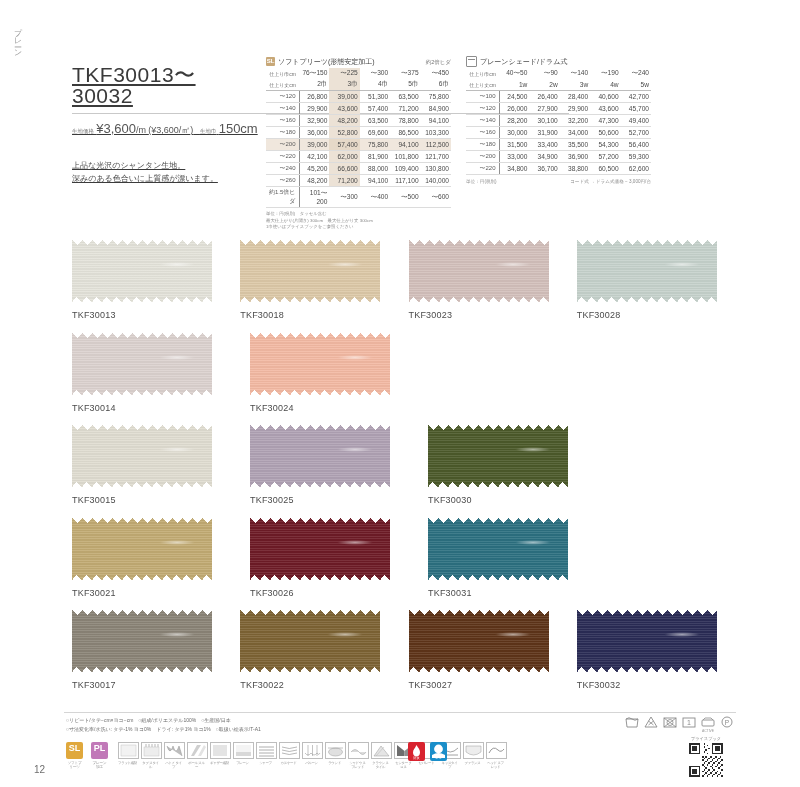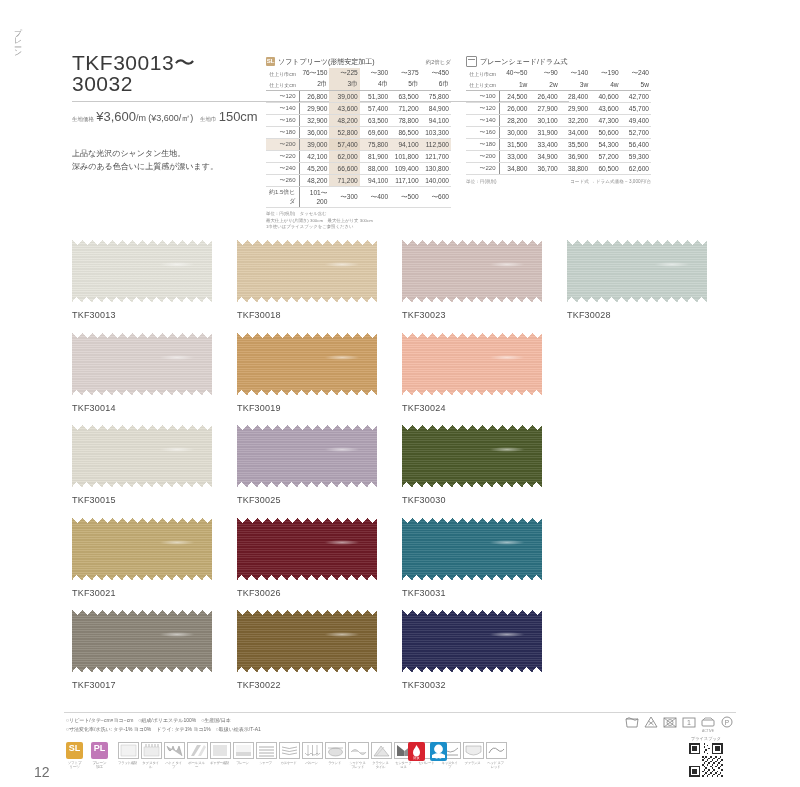--- a/index.html
+++ b/index.html
@@ -14,21 +14,21 @@
   .page{position:absolute;inset:0;}
 
   
   .side-tab{
     position:absolute;left:4px;top:22px;width:18px;
     font-size:8px;letter-spacing:1px;color:#9a9a9a;
     writing-mode:vertical-rl;text-orientation:upright;
   }
 
   
-  .hdr{position:absolute;left:72px;top:52px;width:180px;}
+  .hdr{position:absolute;left:72px;top:64px;width:180px;text-decoration:underline;}
   .hdr-title{font-size:21px;font-weight:400;letter-spacing:.5px;color:#3a3a3a;line-height:1;}
   .hdr-rule{border-bottom:1px solid #c9c9c9;margin-top:7px;width:497px;}
   .hdr-price{margin-top:7px;font-size:8px;color:#555;white-space:nowrap;}
   .hdr-price .lbl{font-size:5.5px;color:#777;letter-spacing:0;}
   .hdr-price .big{font-size:13px;letter-spacing:0;}
   .hdr-price .mid{font-size:9px;}
   .hdr-desc{margin-top:22px;font-size:8px;line-height:1.65;color:#4a4a4a;white-space:nowrap;}
 
   
   .ptable{position:absolute;font-size:6.6px;color:#4a4a4a;}
@@ -63,21 +63,21 @@
   .row-hl td{background:#f0e7dd;}
   .cell-hl{background:#e6d9c8 !important;font-weight:bold;color:#2e2e2e;}
   .lastrow td{border-bottom:.8px solid #8f8f8f;}
   .tailrow td{border-bottom:none;font-size:6.3px;color:#5a5a5a;padding-top:2px;}
   .tailrow td.rowlbl{border-right:none;font-size:5px;}
   .pt-foot{margin-top:3px;font-size:4.4px;line-height:1.5;color:#8b8b8b;}
   .pt-foot2{margin-top:4px;font-size:4.6px;color:#8b8b8b;display:flex;justify-content:space-between;}
 
   
   .swatch-grid{position:absolute;left:72px;top:240px;width:660px;}
-  .srow{display:flex;gap:0;margin-bottom:12.5px;}
+  .srow{display:flex;gap:13px;margin-bottom:12.5px;}
   .scell{width:165px;}
   .swatch-wrap{position:relative;width:140px;height:62px;}
   .swatch{
     position:absolute;inset:0;
     
     -webkit-mask:
       linear-gradient(#000 0 0) center/calc(100% - 0px) calc(100% - 10px) no-repeat,
       repeating-conic-gradient(from -45deg at 50% 0, #000 0% 25%, transparent 0% 50%) top/10px 5px repeat-x,
       repeating-conic-gradient(from 135deg at 50% 100%, #000 0% 25%, transparent 0% 50%) bottom/10px 5px repeat-x;
       mask:
@@ -121,21 +121,21 @@
   .sicon .cap{font-size:3.4px;color:#8a8a8a;text-align:center;margin-top:2px;line-height:1.25;letter-spacing:-.3px;}
 
   .cert-icons{position:absolute;left:408px;top:742px;display:flex;gap:5px;}
   .cert{width:17px;height:19px;border-radius:2px;position:relative;overflow:hidden;}
   .cert .t{position:absolute;left:0;right:0;bottom:1px;text-align:center;font-size:3.2px;color:#fff;}
 
   .pricebook{position:absolute;right:66px;top:736px;width:56px;text-align:center;}
   .pricebook .pb-cap{font-size:4.2px;color:#8a8a8a;margin-bottom:2px;}
   .qr{width:34px;height:34px;margin:0 auto;}
 
-  .pageno{position:absolute;left:34px;top:764px;font-size:14px;color:#6f6f6f;}
+  .pageno{position:absolute;left:34px;top:764px;font-size:10px;color:#6f6f6f;}
 </style>
 </head>
 <body>
 
 <div class="page">
 
   <div class="side-tab">プレーン</div>
 
   <div class="hdr">
     <div class="hdr-title">TKF30013〜30032</div>
@@ -383,27 +383,20 @@
     <div class="srow">
       <div class="scell">
         <div class="swatch-wrap">
             <div class="swatch" id="sw10" style="background: rgb(220, 210, 207);"></div>
             <div class="sheen"></div>
           </div>
         <div class="scode">TKF30014</div>
         </div>
       <div class="scell">
         <div class="swatch-wrap">
-            <div class="swatch" id="sw11" style="background: rgb(205, 159, 100);"></div>
-            <div class="sheen"></div>
-          </div>
-        <div class="scode">TKF30019</div>
-        </div>
-      <div class="scell">
-        <div class="swatch-wrap">
             <div class="swatch" id="sw12" style="background: rgb(243, 185, 163);"></div>
             <div class="sheen"></div>
           </div>
         <div class="scode">TKF30024</div>
         </div>
     </div>
     <div class="srow">
       <div class="scell">
         <div class="swatch-wrap">
             <div class="swatch" id="sw20" style="background: rgb(224, 221, 209);"></div>
@@ -456,20 +449,27 @@
             <div class="sheen"></div>
           </div>
         <div class="scode">TKF30017</div>
         </div>
       <div class="scell">
         <div class="swatch-wrap">
             <div class="swatch" id="sw41" style="background: rgb(125, 99, 52);"></div>
             <div class="sheen"></div>
           </div>
         <div class="scode">TKF30022</div>
+        </div>
+      <div class="scell">
+        <div class="swatch-wrap">
+            <div class="swatch" id="sw42" style="background: rgb(94, 52, 25);"></div>
+            <div class="sheen"></div>
+          </div>
+        <div class="scode">TKF30027</div>
         </div>
       <div class="scell">
         <div class="swatch-wrap">
             <div class="swatch" id="sw43" style="background: rgb(42, 44, 86);"></div>
             <div class="sheen"></div>
           </div>
         <div class="scode">TKF30032</div>
         </div>
     </div>
   </div>

